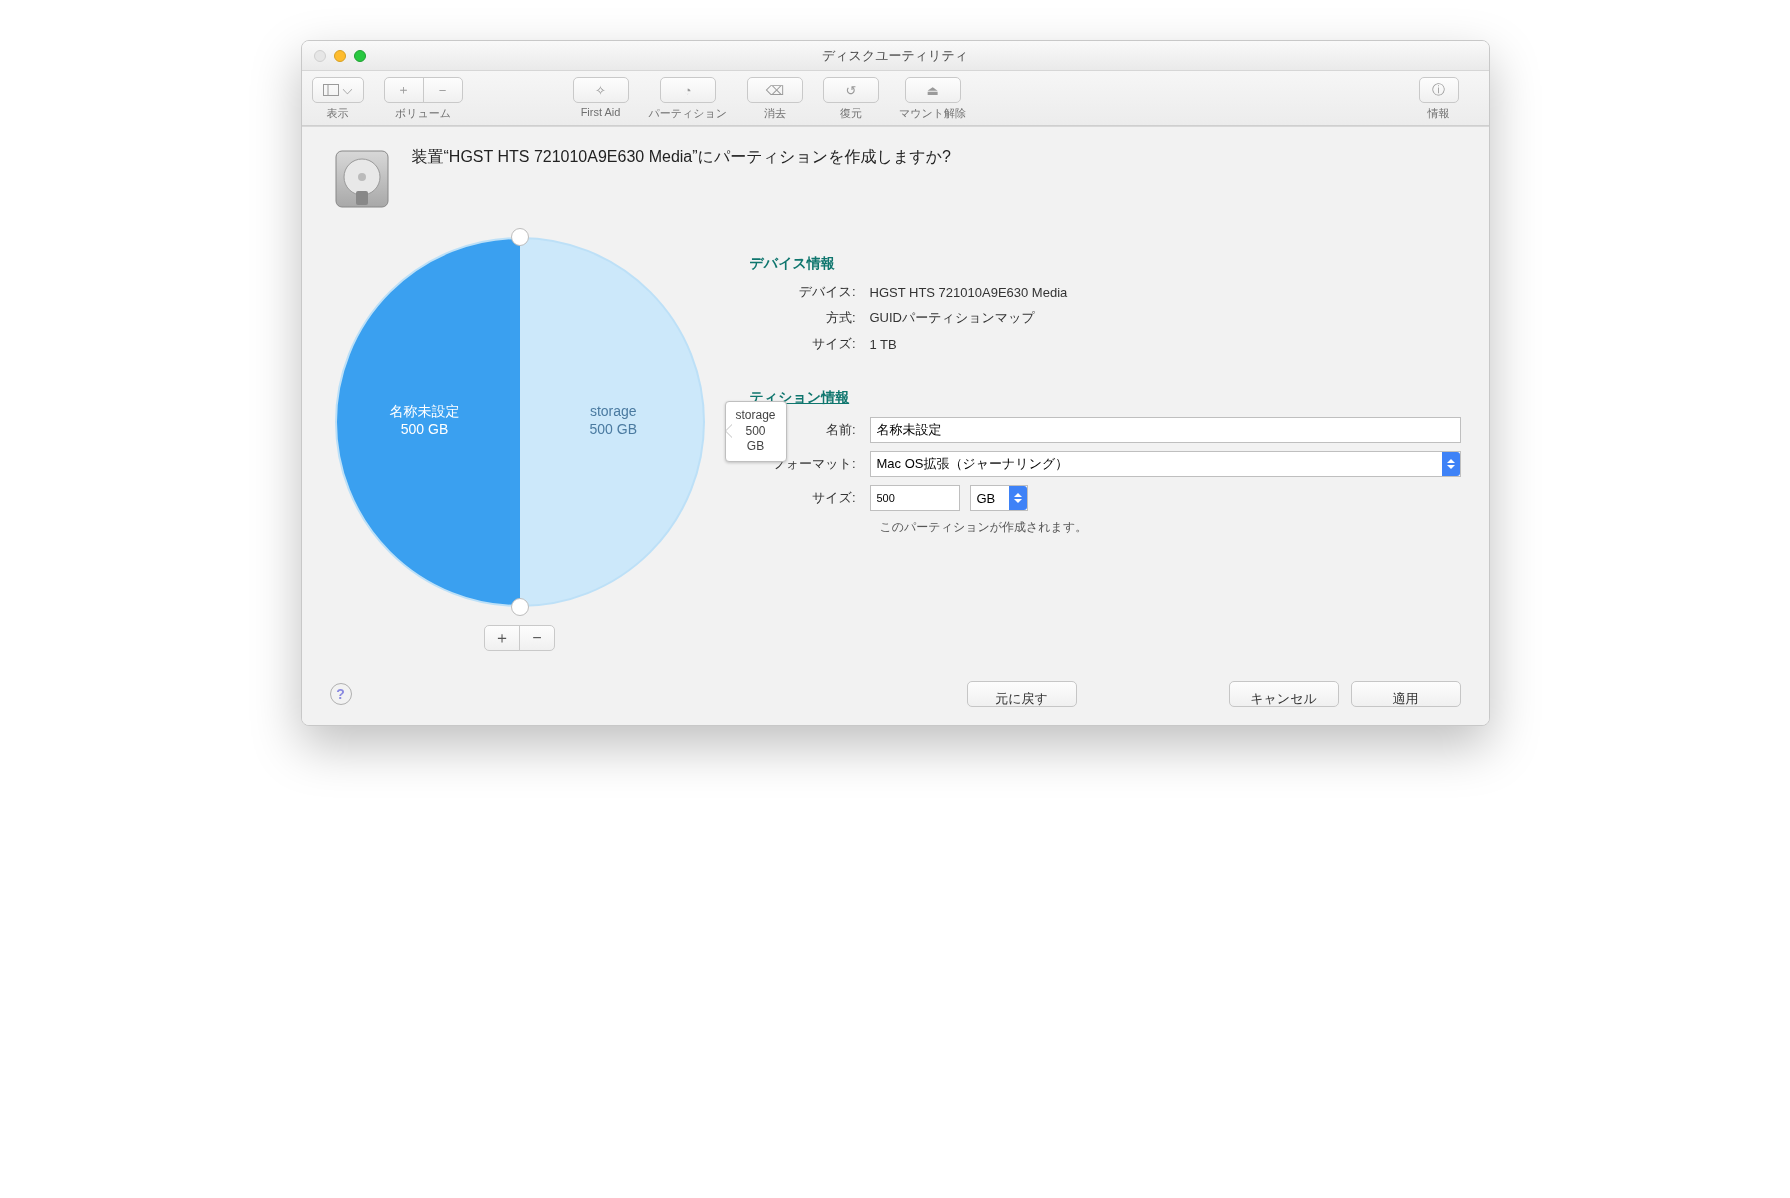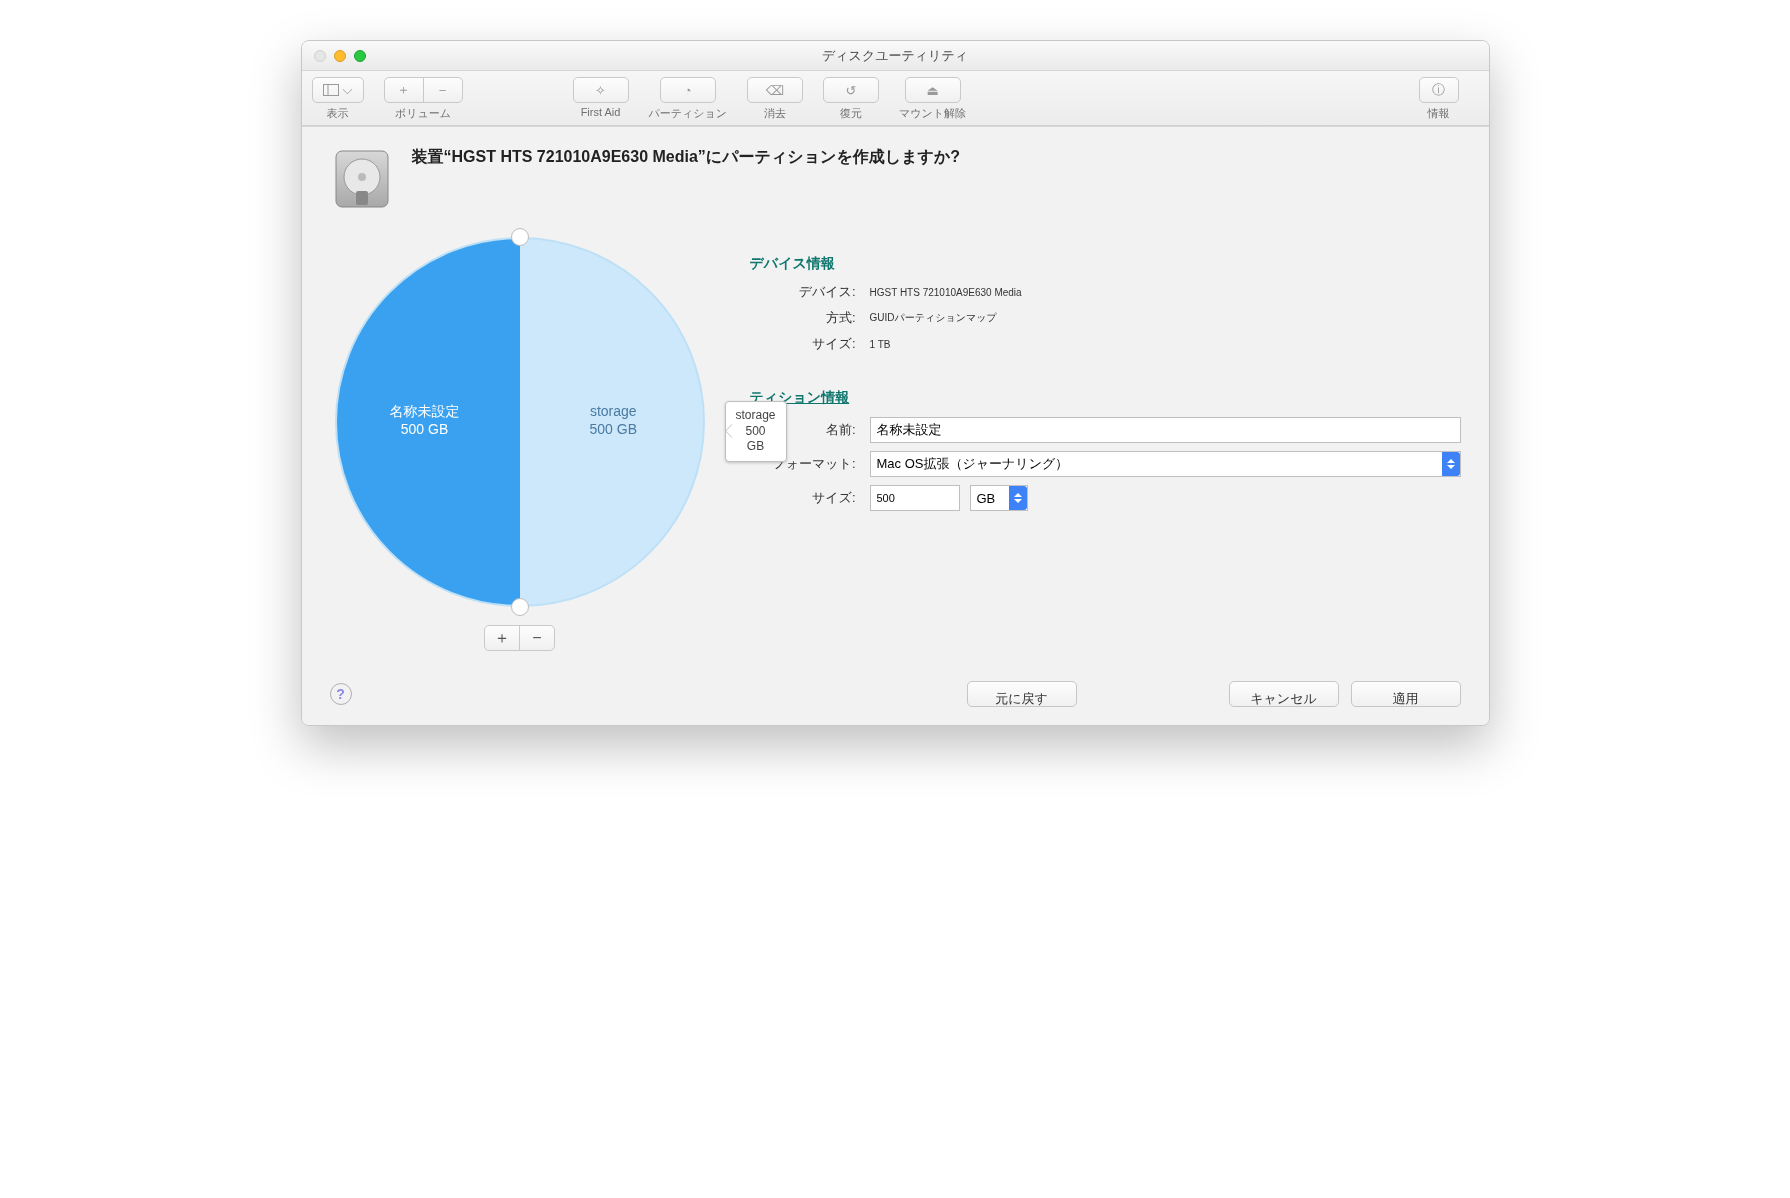--- a/index.html
+++ b/index.html
@@ -18,21 +18,21 @@
 .tbtn { height: 26px; min-width: 40px; background: linear-gradient(#fdfdfd,#f0f0f0); border: 1px solid #c9c9c9; border-radius: 5px; display: flex; align-items: center; justify-content: center; color: #9a9a9a; font-size: 13px; }
 .tbtn + .tbtn { margin-left: -1px; border-top-left-radius: 0; border-bottom-left-radius: 0; }
 .btnrow .tbtn:first-child:not(:only-child) { border-top-right-radius: 0; border-bottom-right-radius: 0; }
 .tlabel { font-size: 11px; color: #6f6f6f; margin-top: 3px; }
 .spacer { flex: 1; }
 .sheet { background: #f2f2f2; border-top: 1px solid #d8d8d8; padding: 20px 28px 18px; position: relative; }
 .header { display: flex; gap: 18px; margin-bottom: 20px; }
 .hdicon { width: 64px; height: 64px; flex-shrink: 0; }
 .hdicon svg { width: 100%; height: 100%; }
 .htext { flex: 1; }
-.htitle { font-size: 16px; font-weight: 700; color: #222; margin-bottom: 8px; }
+.htitle { font-size: 16px; font-weight: 400; color: #222; margin-bottom: 8px; }
 .hdesc { font-size: 13px; color: #333; line-height: 1.5; }
 .body { display: flex; gap: 40px; }
 .piewrap { position: relative; width: 380px; padding-top: 6px; }
 .pie { position: relative; width: 370px; height: 370px; margin: 0 auto; }
 .piebg { position: absolute; inset: 0; border-radius: 50%; background: conic-gradient(from 180deg, #3aa0f0 0deg 180deg, #cce8fa 180deg 360deg); border: 2px solid #bde0f7; }
 .plabel { position: absolute; text-align: center; color: #fff; font-size: 14px; line-height: 1.3; }
 .plabel.dark { color: #4a7aa0; }
 .handle { position: absolute; width: 18px; height: 18px; background: #fff; border: 1px solid #bdbdbd; border-radius: 50%; left: 50%; transform: translateX(-50%); }
 .handle.top { top: -9px; }
 .handle.bot { bottom: -9px; }
@@ -40,21 +40,21 @@
 .tooltip::before { content: ""; position: absolute; left: -8px; top: 50%; margin-top: -7px; border: 7px solid transparent; border-right-color: #bfbfbf; }
 .tooltip::after { content: ""; position: absolute; left: -6px; top: 50%; margin-top: -6px; border: 6px solid transparent; border-right-color: #fff; }
 .addremove { display: flex; justify-content: center; margin-top: 18px; }
 .arbtn { width: 36px; height: 26px; border: 1px solid #c9c9c9; background: linear-gradient(#fdfdfd,#f0f0f0); display: flex; align-items: center; justify-content: center; font-size: 16px; color: #555; }
 .arbtn:first-child { border-radius: 5px 0 0 5px; }
 .arbtn:last-child { border-radius: 0 5px 5px 0; margin-left: -1px; }
 .info { flex: 1; padding-top: 24px; }
 .sect { font-size: 14px; font-weight: 600; color: #0f766e; margin-bottom: 10px; }
 .row { display: flex; align-items: center; margin-bottom: 8px; }
 .rlabel { width: 120px; text-align: right; padding-right: 14px; font-size: 13px; color: #333; }
-.rval { font-size: 10px; color: #333; }
+.rval { font-size: 13px; color: #333; }
 .sect2 { margin-top: 36px; text-decoration: underline; }
 .txtinput { flex: 1; height: 26px; border: 1px solid #bfbfbf; background: #fff; padding: 0 6px; font-size: 13px; }
 .select { flex: 1; height: 26px; border: 1px solid #bfbfbf; background: #fff; display: flex; align-items: center; padding: 0 6px; font-size: 13px; position: relative; }
 .selarrow { position: absolute; right: 0; top: 0; bottom: 0; width: 18px; background: #3e82f7; border-radius: 0 3px 3px 0; display: flex; flex-direction: column; align-items: center; justify-content: center; }
 .selarrow::before, .selarrow::after { content: ""; border: 4px solid transparent; }
 .selarrow::before { border-bottom-color: #fff; margin-bottom: 2px; }
 .selarrow::after { border-top-color: #fff; }
 .sizein { width: 90px; height: 26px; border: 1px solid #bfbfbf; background: #fff; padding: 0 6px; font-size: 11px; margin-right: 10px; }
 .unitsel { width: 58px; height: 26px; border: 1px solid #bfbfbf; background: #fff; display: flex; align-items: center; padding: 0 6px; font-size: 13px; position: relative; }
 .hint { font-size: 12px; color: #555; margin-left: 130px; margin-top: 6px; }
@@ -234,20 +234,21 @@
           </div>
         </div>
         <div class="row">
           <div class="rlabel">サイズ:</div>
           <input class="sizein" value="500" style="">
           <div class="unitsel">
             <span>GB</span>
             <div class="selarrow"></div>
           </div>
         </div>
+        <div class="hint">このパーティションが作成されます。</div>
       </div>
     </div>
 
     <div class="footer">
       <div class="help">
           <span>?</span>
         </div>
       <div class="spacer"></div>
       <button class="fbtn">元に戻す</button>
       <div style="width:140px"></div>

